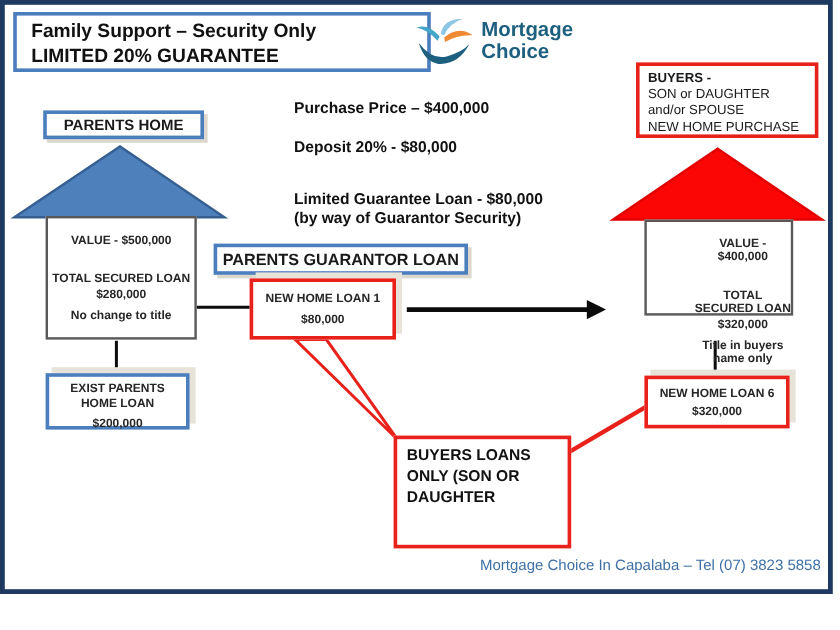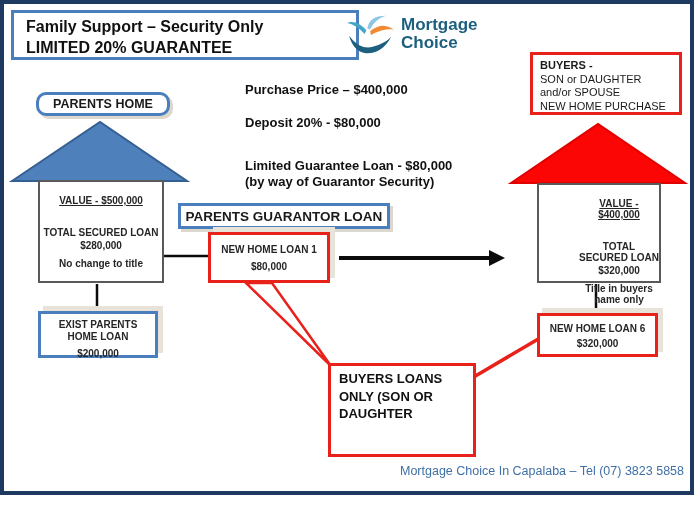--- a/index.html
+++ b/index.html
@@ -14,27 +14,27 @@
   .title-box{left:11px;top:10px;width:348px;height:50px;border:3px solid #4a7ebc;
     padding:3px 0 0 12px;font-weight:bold;font-size:16px;line-height:21px;color:#111;}
   .logo{left:345px;top:12px;position:absolute;z-index:2;display:flex;align-items:center;}
   .logo-text{font-weight:bold;font-size:17px;line-height:18px;color:#1d5f7e;margin-left:4px;}
 
   .buyers-box{left:530px;top:52px;width:152px;height:63px;border:3px solid #e8211b;
     padding:4px 0 0 7px;font-size:11px;line-height:13.5px;}
   .buyers-box .b1{font-weight:bold;}
 
   .label-box{border:3px solid #4a7ebc;text-align:center;font-weight:bold;box-shadow:3px 3px 0 #dcd8ce;}
-  .parents-home-label{left:36px;top:92px;width:134px;height:24px;font-size:12.5px;line-height:19px;border-radius:10px;}
+  .parents-home-label{left:36px;top:92px;width:134px;height:24px;font-size:12.5px;line-height:19px;}
   .guarantor-label{left:178px;top:203px;width:212px;height:26px;font-size:13.5px;line-height:21px;}
 
   .house-body{border:2px solid #595959;text-align:center;font-weight:bold;color:#262626;}
   .left-house-body{left:38px;top:180px;width:126px;height:103px;font-size:10px;}
-  .right-house-body{left:537px;top:183px;width:124px;height:100px;font-size:10px;padding-left:40px;}
-  .hv{margin-top:13px;text-decoration:underline;}
+  .right-house-body{left:537px;top:183px;width:124px;height:80px;font-size:10px;padding-left:40px;}
+  .hv{margin-top:13px;}
   .hl{margin-top:21px;}
   .ha{margin-top:2px;}
   .hn{margin-top:7px;font-size:10px;}
 
   .purchase-info{position:absolute;left:245px;top:82px;z-index:2;font-weight:bold;font-size:13px;color:#111;}
   .purchase-info .p1{margin-bottom:18px;}
   .purchase-info .p2{margin-bottom:28px;}
   .purchase-info .p3{margin-bottom:0;}
   .purchase-info .p4{margin-top:1px;}
 

